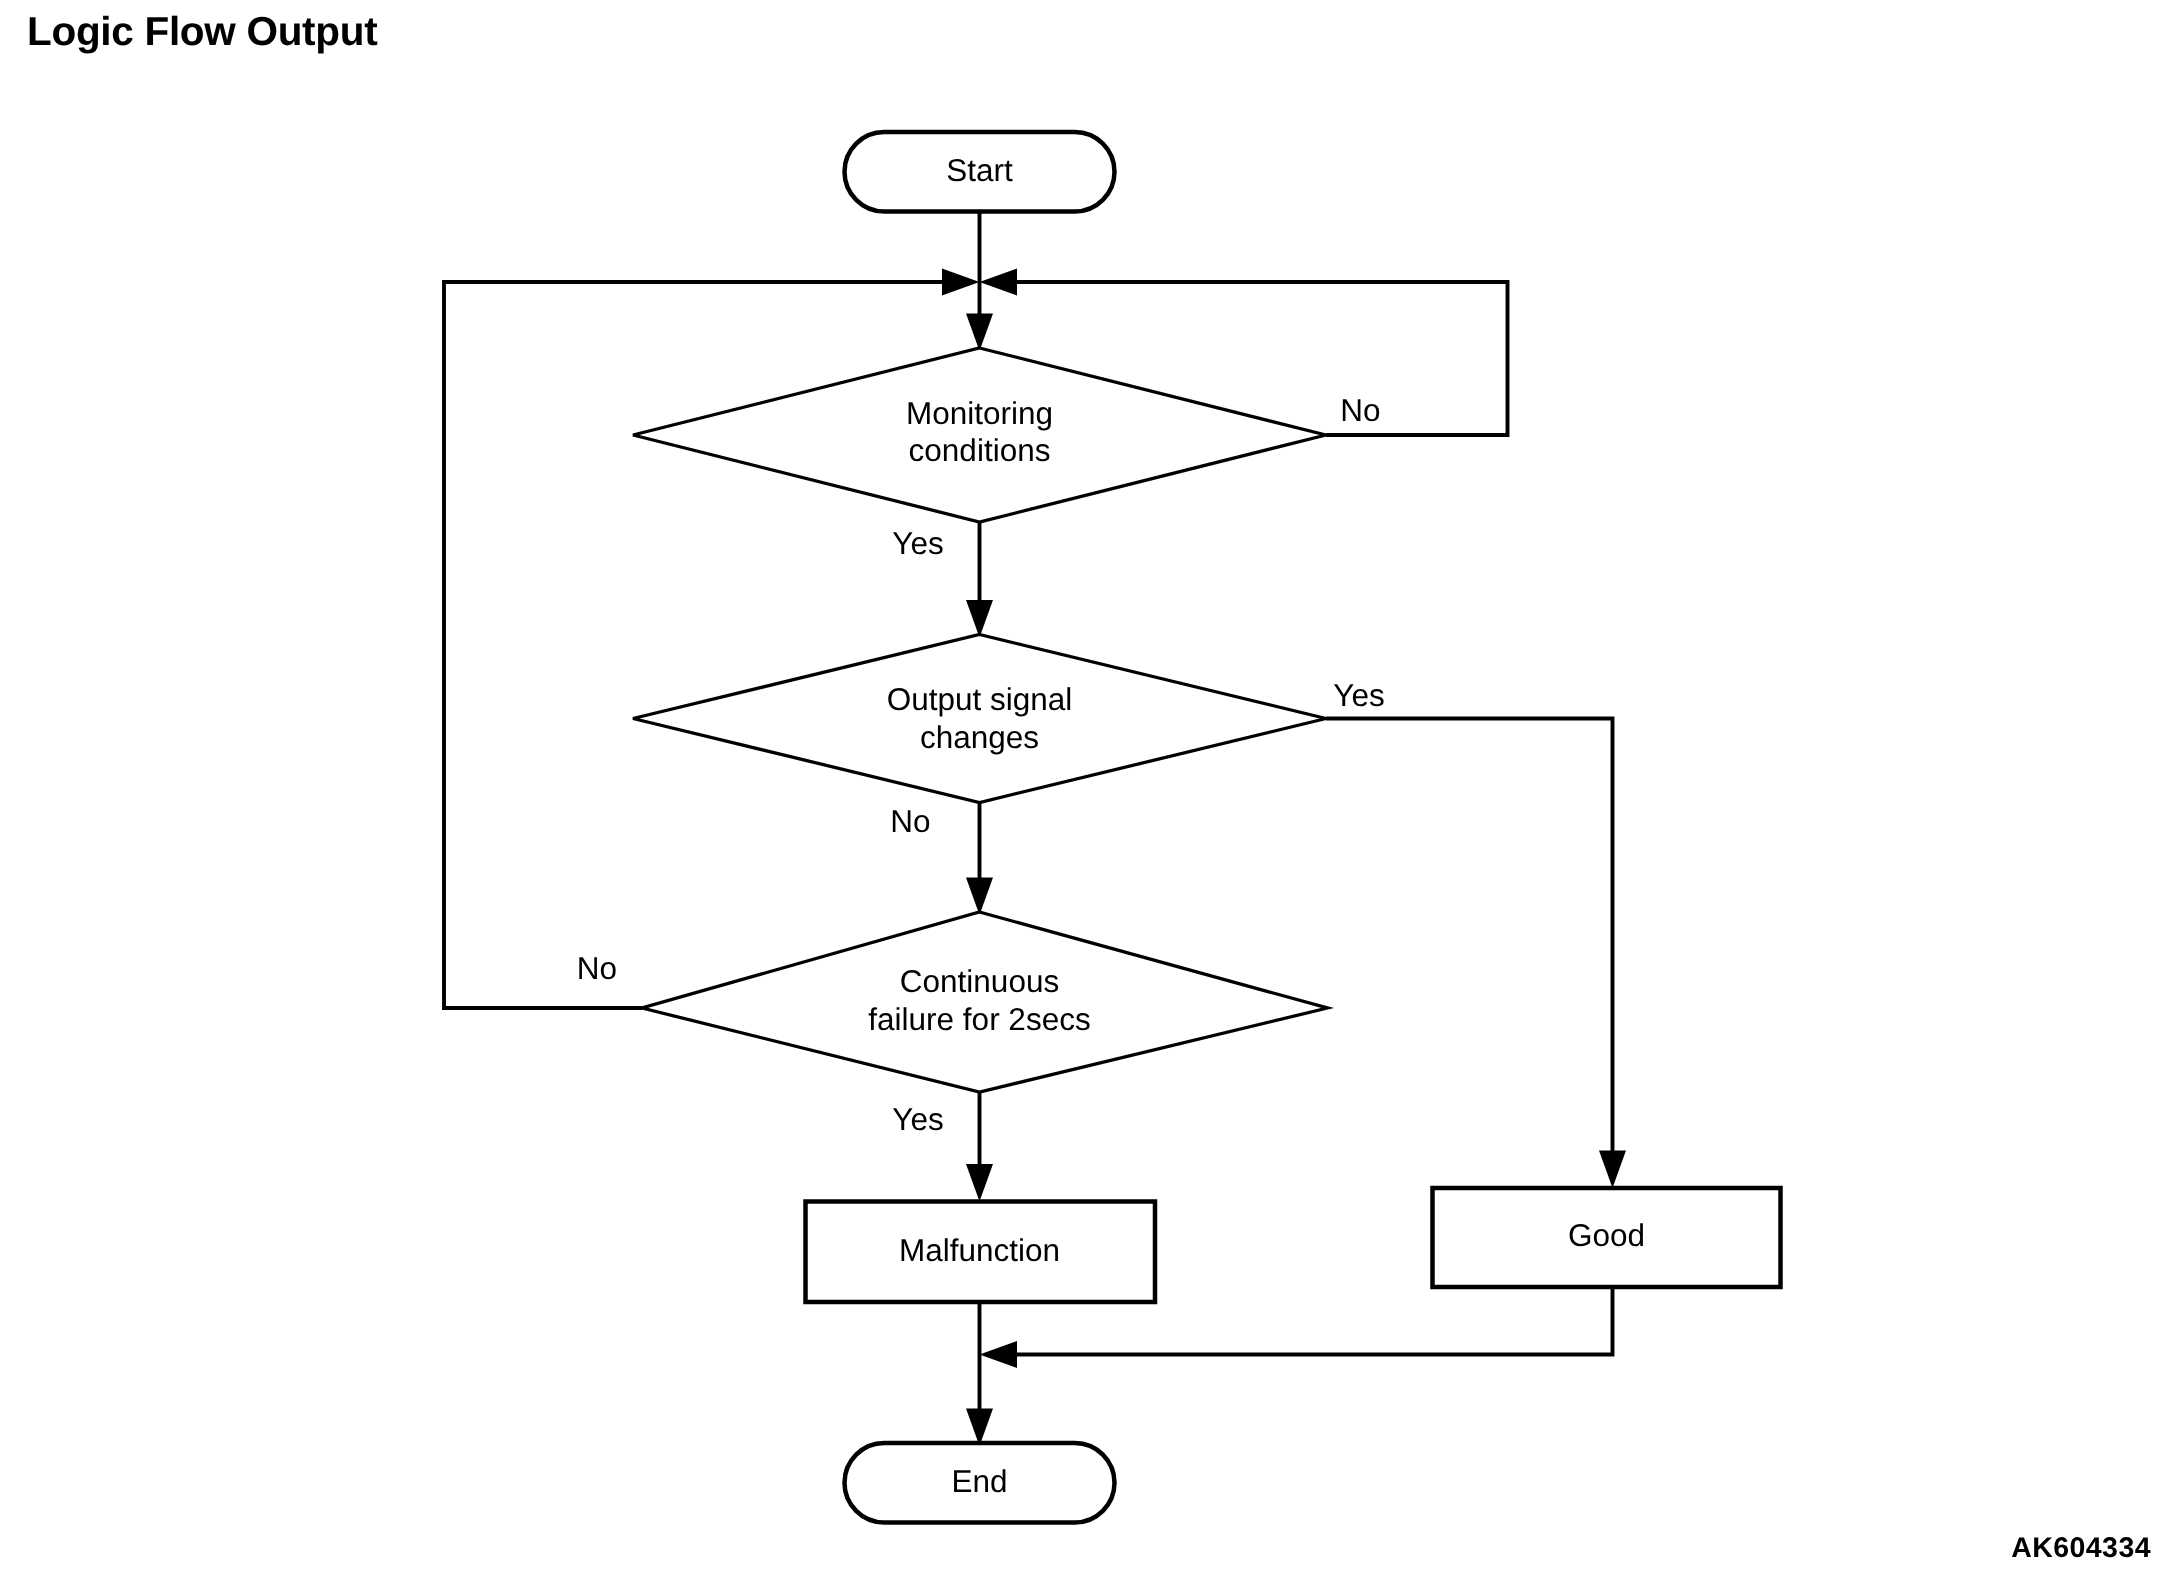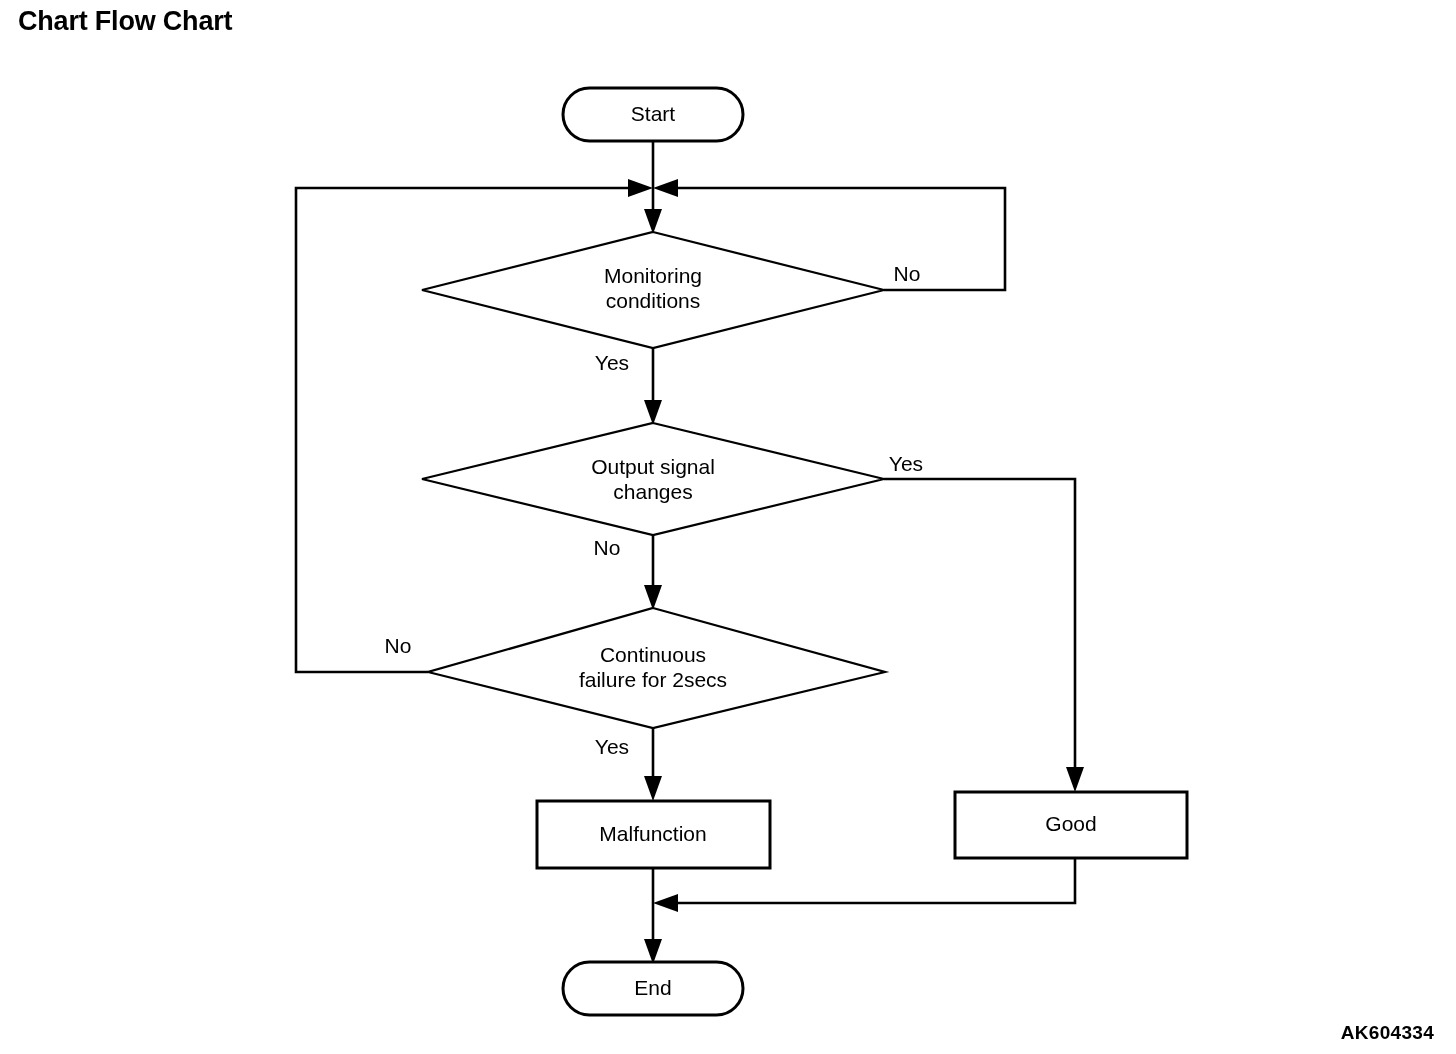--- a/index.html
+++ b/index.html
@@ -70,21 +70,21 @@
     font-family: "Liberation Sans", sans-serif;
     font-size: 21px;
     fill: #000000;
     text-anchor: middle;
     dominant-baseline: middle;
   }
 </style>
 </head>
 <body>
 
-<div id="page-title">Chart Flow Chart</div>
+<div id="page-title">Logic Flow Output</div>
 
 <svg id="flow-svg" viewBox="0 0 1456 1054" xmlns="http://www.w3.org/2000/svg">
 
   <line class="conn" x1="653" y1="141" x2="653" y2="188"></line>
 
   <line class="conn" x1="653" y1="188" x2="653" y2="228"></line>
   <polygon class="arrow-head" points="653,234 644,209 662,209"></polygon>
 
   <polyline class="conn" points="884,290 1005,290 1005,188 664,188"></polyline>
   <polygon class="arrow-head" points="653,188 678,179 678,197"></polygon>

